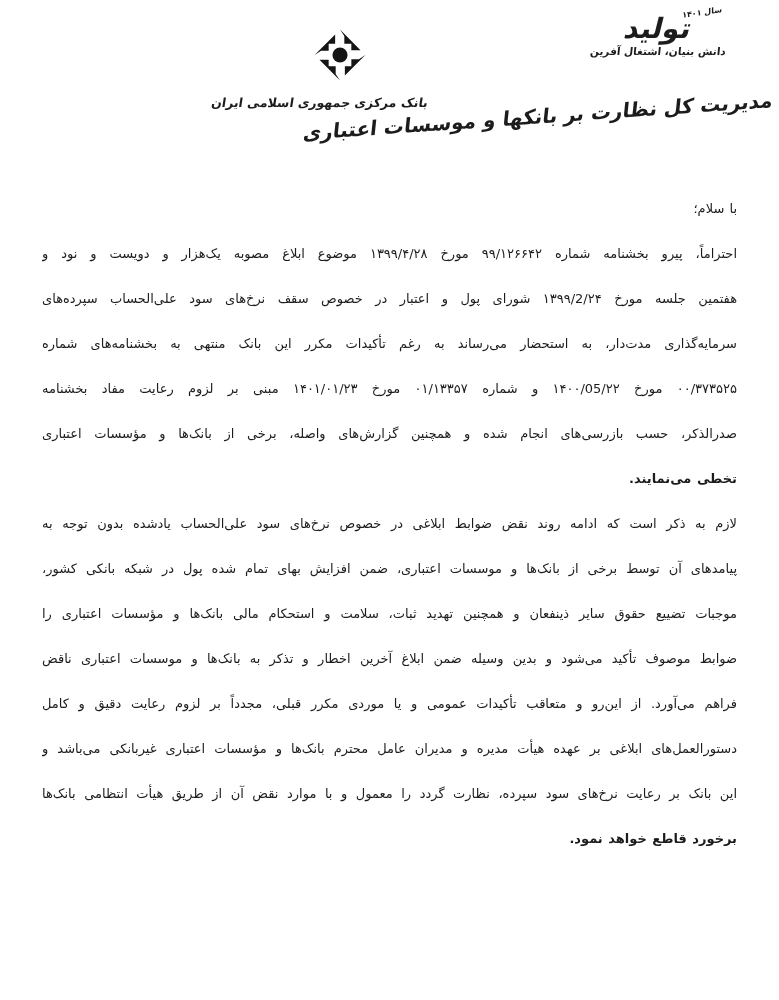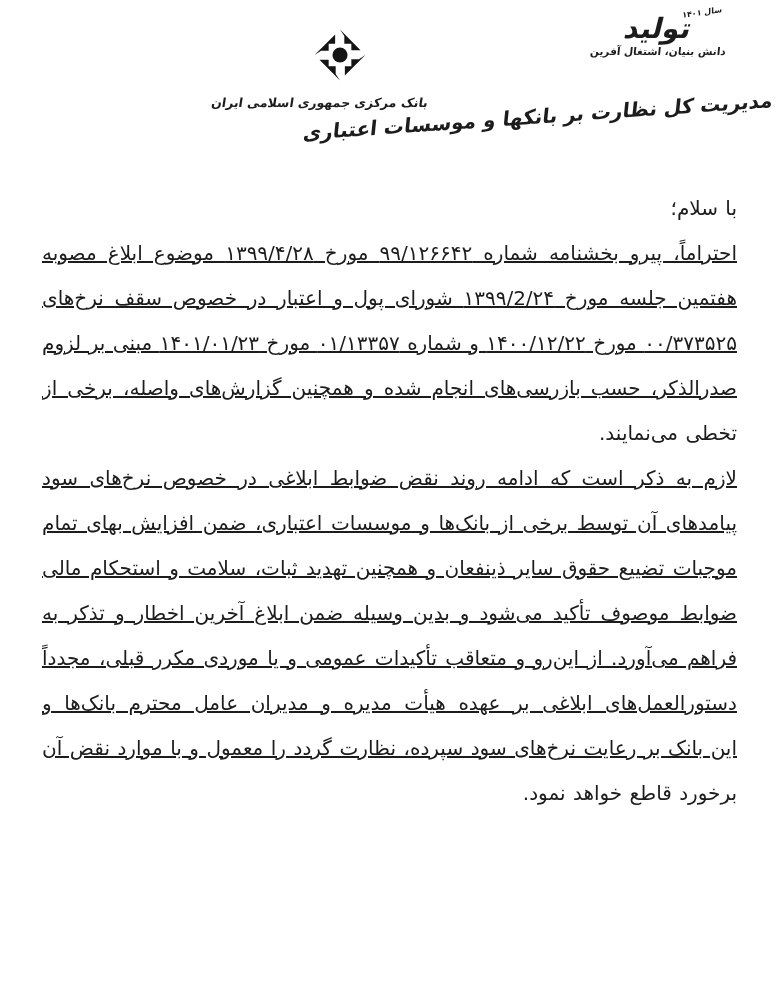--- a/index.html
+++ b/index.html
@@ -28,25 +28,25 @@
   .slogan-sub{font-size:10.5px;font-weight:bold;margin-top:1px;transform:skewX(-6deg);}
   
   .dept-line{
     position:absolute;top:88px;right:6px;white-space:nowrap;direction:rtl;
     font-size:20px;font-weight:bold;letter-spacing:.3px;
     transform:rotate(-4deg) skewX(-10deg);transform-origin:100% 50%;
   }
   
   .letter{
     position:absolute;top:186px;left:42px;right:42px;direction:rtl;
-    font-size:20px;line-height:45px;word-spacing:1px;
+    font-size:13px;line-height:45px;word-spacing:1px;
   }
   .line{height:45px;overflow:hidden;}
-  .jline{text-align:justify;text-align-last:justify;text-decoration:underline;}
-  .eline{}
+  .jline{text-align:justify;text-align-last:justify;}
+  .eline{font-weight:bold;}
   .greeting{text-align:right;}
 </style>
 </head>
 <body>
 
 <div class="page">
 
   <div class="logo-block">
     <span class="emblem">
       <svg width="58" height="54" viewBox="0 0 100 100" aria-hidden="true">
@@ -69,21 +69,22 @@
     <div class="slogan-main">تولید</div>
     <div class="slogan-sub">دانش بنیان، اشتغال آفرین</div>
   </div>
 
   <div class="dept-line">مدیریت کل نظارت بر بانکها و موسسات اعتباری</div>
 
   <div class="letter">
     <div class="line greeting">با سلام؛</div>
     <div class="line jline">احتراماً، پیرو بخشنامه شماره ۹۹/۱۲۶۶۴۲ مورخ ۱۳۹۹/۴/۲۸ موضوع ابلاغ مصوبه یک‌هزار و دویست و نود و</div>
     <div class="line jline">هفتمین جلسه مورخ ۱۳۹۹/2/۲۴ شورای پول و اعتبار در خصوص سقف نرخ‌های سود علی‌الحساب سپرده‌های</div>
-    <div class="line jline">۰۰/۳۷۳۵۲۵ مورخ ۱۴۰۰/۱۲/۲۲ و شماره ۰۱/۱۳۳۵۷ مورخ ۱۴۰۱/۰۱/۲۳ مبنی بر لزوم رعایت مفاد بخشنامه</div>
+    <div class="line jline">سرمایه‌گذاری مدت‌دار، به استحضار می‌رساند به رغم تأکیدات مکرر این بانک منتهی به بخشنامه‌های شماره</div>
+    <div class="line jline">۰۰/۳۷۳۵۲۵ مورخ ۱۴۰۰/05/۲۲ و شماره ۰۱/۱۳۳۵۷ مورخ ۱۴۰۱/۰۱/۲۳ مبنی بر لزوم رعایت مفاد بخشنامه</div>
     <div class="line jline">صدرالذکر، حسب بازرسی‌های انجام شده و همچنین گزارش‌های واصله، برخی از بانک‌ها و مؤسسات اعتباری</div>
     <div class="line eline">تخطی می‌نمایند.</div>
     <div class="line jline">لازم به ذکر است که ادامه روند نقض ضوابط ابلاغی در خصوص نرخ‌های سود علی‌الحساب یادشده بدون توجه به</div>
     <div class="line jline">پیامدهای آن توسط برخی از بانک‌ها و موسسات اعتباری، ضمن افزایش بهای تمام شده پول در شبکه بانکی کشور،</div>
     <div class="line jline">موجبات تضییع حقوق سایر ذینفعان و همچنین تهدید ثبات، سلامت و استحکام مالی بانک‌ها و مؤسسات اعتباری را</div>
     <div class="line jline">ضوابط موصوف تأکید می‌شود و بدین وسیله ضمن ابلاغ آخرین اخطار و تذکر به بانک‌ها و موسسات اعتباری ناقض</div>
     <div class="line jline">فراهم می‌آورد. از این‌رو و متعاقب تأکیدات عمومی و یا موردی مکرر قبلی، مجدداً بر لزوم رعایت دقیق و کامل</div>
     <div class="line jline">دستورالعمل‌های ابلاغی بر عهده هیأت مدیره و مدیران عامل محترم بانک‌ها و مؤسسات اعتباری غیربانکی می‌باشد و</div>
     <div class="line jline">این بانک بر رعایت نرخ‌های سود سپرده، نظارت گردد را معمول و با موارد نقض آن از طریق هیأت انتظامی بانک‌ها</div>
     <div class="line eline">برخورد قاطع خواهد نمود.</div>

